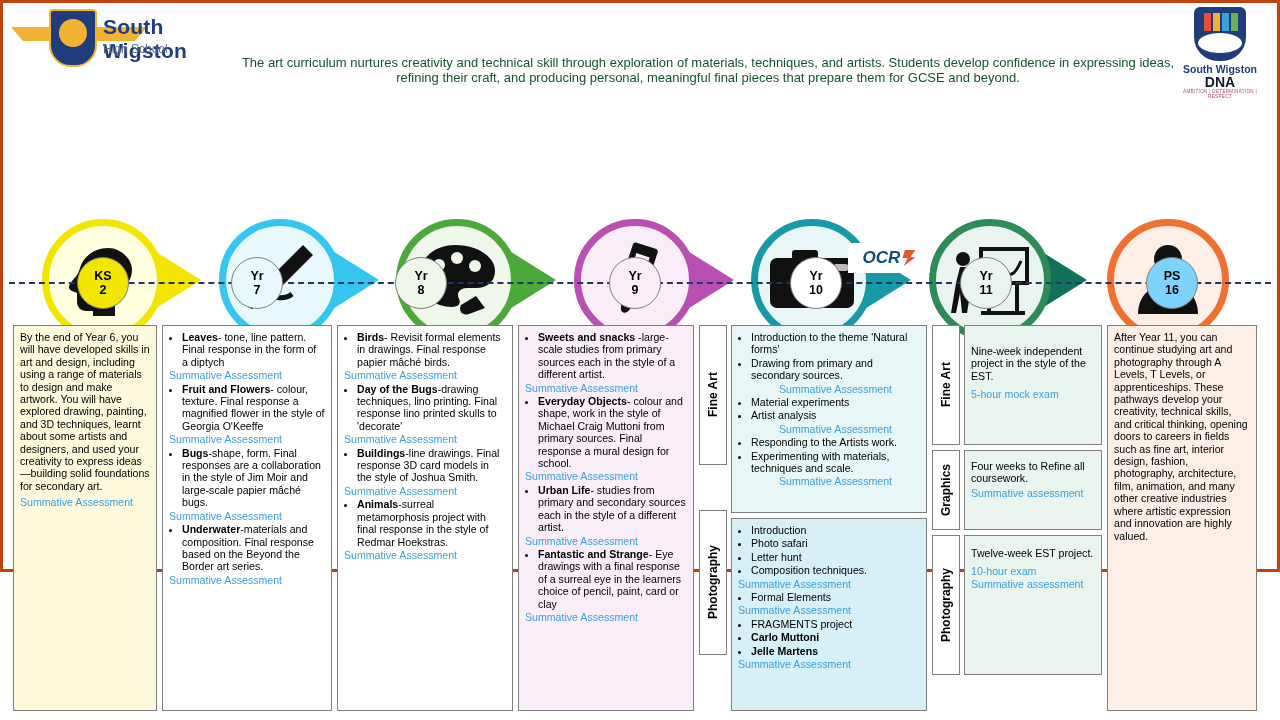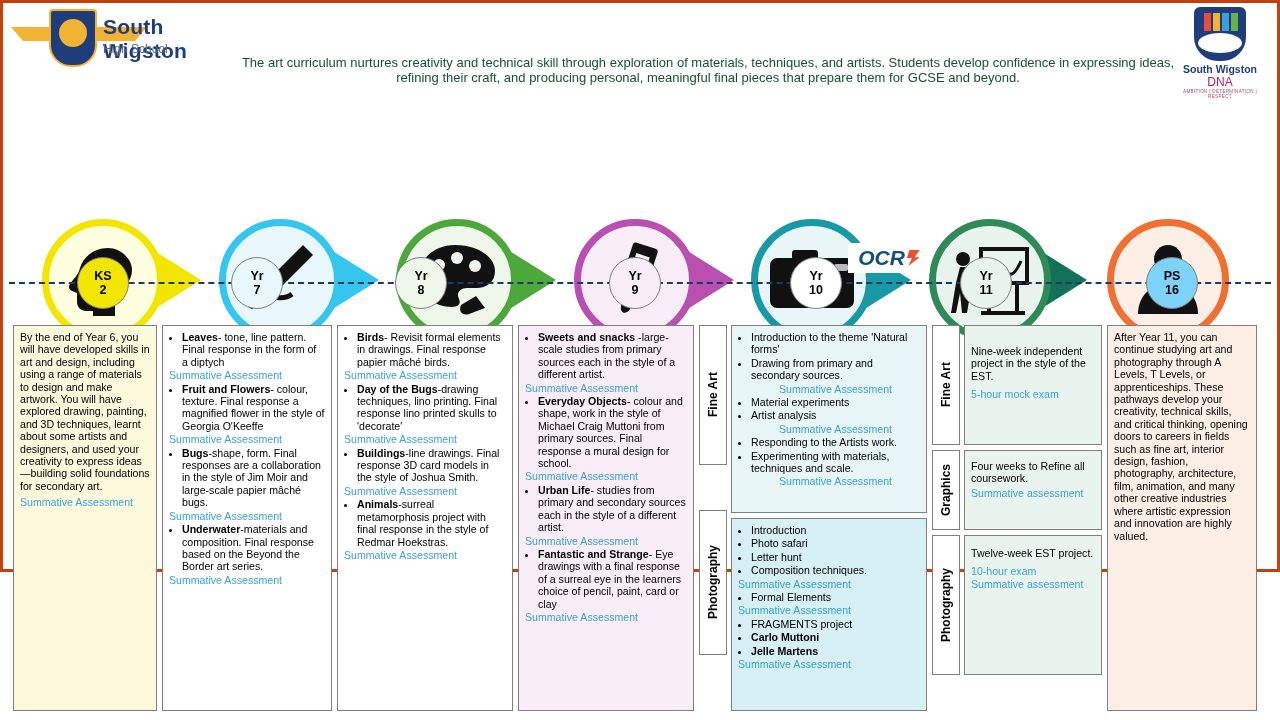--- a/index.html
+++ b/index.html
@@ -23,34 +23,34 @@
   .logo-right{position:absolute;right:8px;top:4px;width:98px;height:92px;text-align:center;}
   .logo-right .badge{width:52px;height:54px;margin:0 auto;background:#1f3d7a;border-radius:6px 6px 24px 24px;position:relative;overflow:hidden;}
   .logo-right .badge .b1,.logo-right .badge .b2,.logo-right .badge .b3,.logo-right .badge .b4{position:absolute;top:6px;width:7px;height:18px;}
   .logo-right .badge .b1{left:10px;background:#e84c3d;}
   .logo-right .badge .b2{left:19px;background:#f2b233;}
   .logo-right .badge .b3{left:28px;background:#3aa0dc;}
   .logo-right .badge .b4{left:37px;background:#6ab04c;}
   .logo-right .badge .wave{position:absolute;left:4px;top:26px;width:44px;height:10px;background:#fff;border-radius:50%/100% 100% 0 0;}
   .logo-right .badge .wave2{position:absolute;left:4px;top:36px;width:44px;height:10px;background:#fff;border-radius:50%/0 0 100% 100%;}
   .logo-right .rname{font-size:10.5px;color:#1f3d7a;font-weight:bold;margin-top:2px;}
-  .logo-right .dna{font-size:12px;color:#be185d;font-weight:normal;line-height:14px;}
+  .logo-right .dna{font-size:14px;color:#0f172a;font-weight:bold;line-height:14px;}
   .logo-right .vals{font-size:4.6px;color:#b34a6a;letter-spacing:.3px;}
 
   
   .journey{position:relative;height:205px;}
   .circle{position:absolute;width:122px;height:122px;border-radius:50%;box-sizing:border-box;display:flex;align-items:center;justify-content:center;}
   .circle svg{display:block;}
   .arrow{position:absolute;width:0;height:0;border-top:30px solid transparent;border-bottom:30px solid transparent;}
 
   .stage-label{position:absolute;width:52px;height:52px;border-radius:50%;box-sizing:border-box;border:1px solid #7f7f7f;display:flex;flex-direction:column;align-items:center;justify-content:center;font-size:12.5px;font-weight:bold;color:#000;line-height:14px;}
   .dashline{position:absolute;left:6px;right:6px;top:301px;border-top:2px dashed #1f3864;}
 
   .ocr{position:absolute;left:845px;top:262px;width:82px;height:30px;background:#fff;display:flex;align-items:center;justify-content:center;}
-  .ocr .txt{font-size:21px;font-weight:bold;color:#12507a;font-style:italic;}
+  .ocr .txt{font-size:17px;font-weight:bold;color:#12507a;font-style:italic;}
   .ocr .mark{width:13px;height:16px;margin-left:2px;background:#e8542f;clip-path:polygon(20% 0,100% 0,60% 45%,100% 45%,10% 100%,40% 50%,0 50%);}
 
   
   .panels{position:absolute;left:10px;top:322px;width:1256px;height:386px;display:flex;gap:5px;}
   .panel{box-sizing:border-box;border:1px solid #7f7f7f;padding:5px 6px 4px 6px;font-size:10.6px;line-height:12.4px;color:#000;overflow:hidden;}
   .panel ul{margin:0;padding-left:13px;}
   .panel li{margin:0 0 1px 0;}
   .sa{color:#3aa0dc;}
   b{font-weight:bold;}
   .vtab{writing-mode:vertical-rl;transform:rotate(180deg);border:1px solid #7f7f7f;font-weight:bold;font-size:12px;display:flex;align-items:center;justify-content:center;box-sizing:border-box;background:#fff;}

